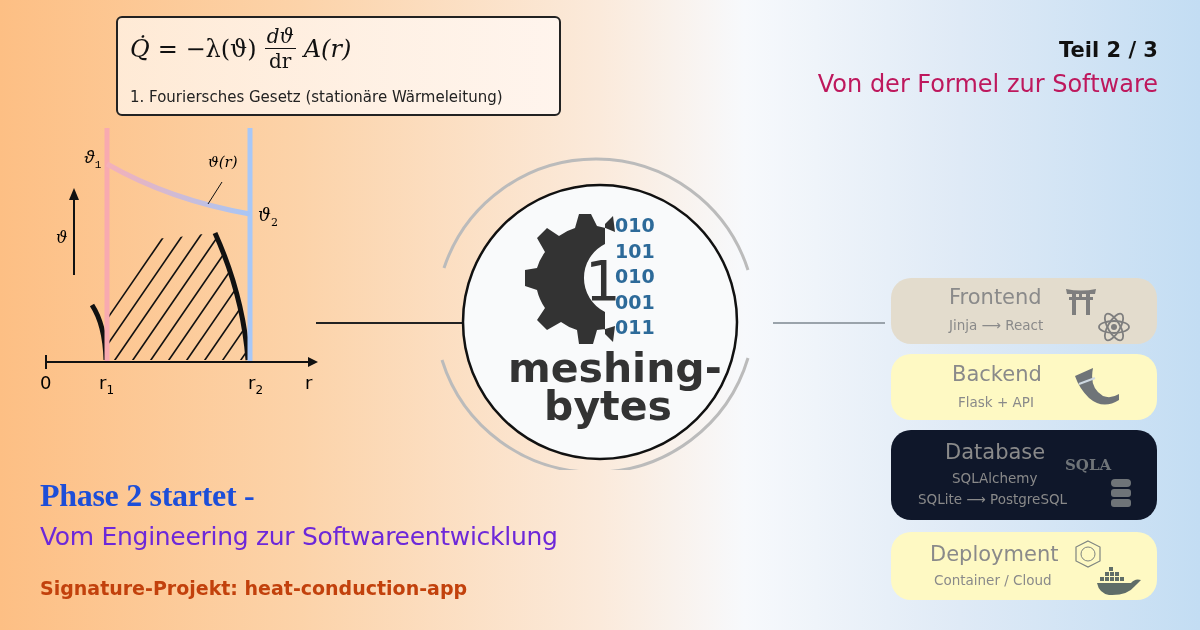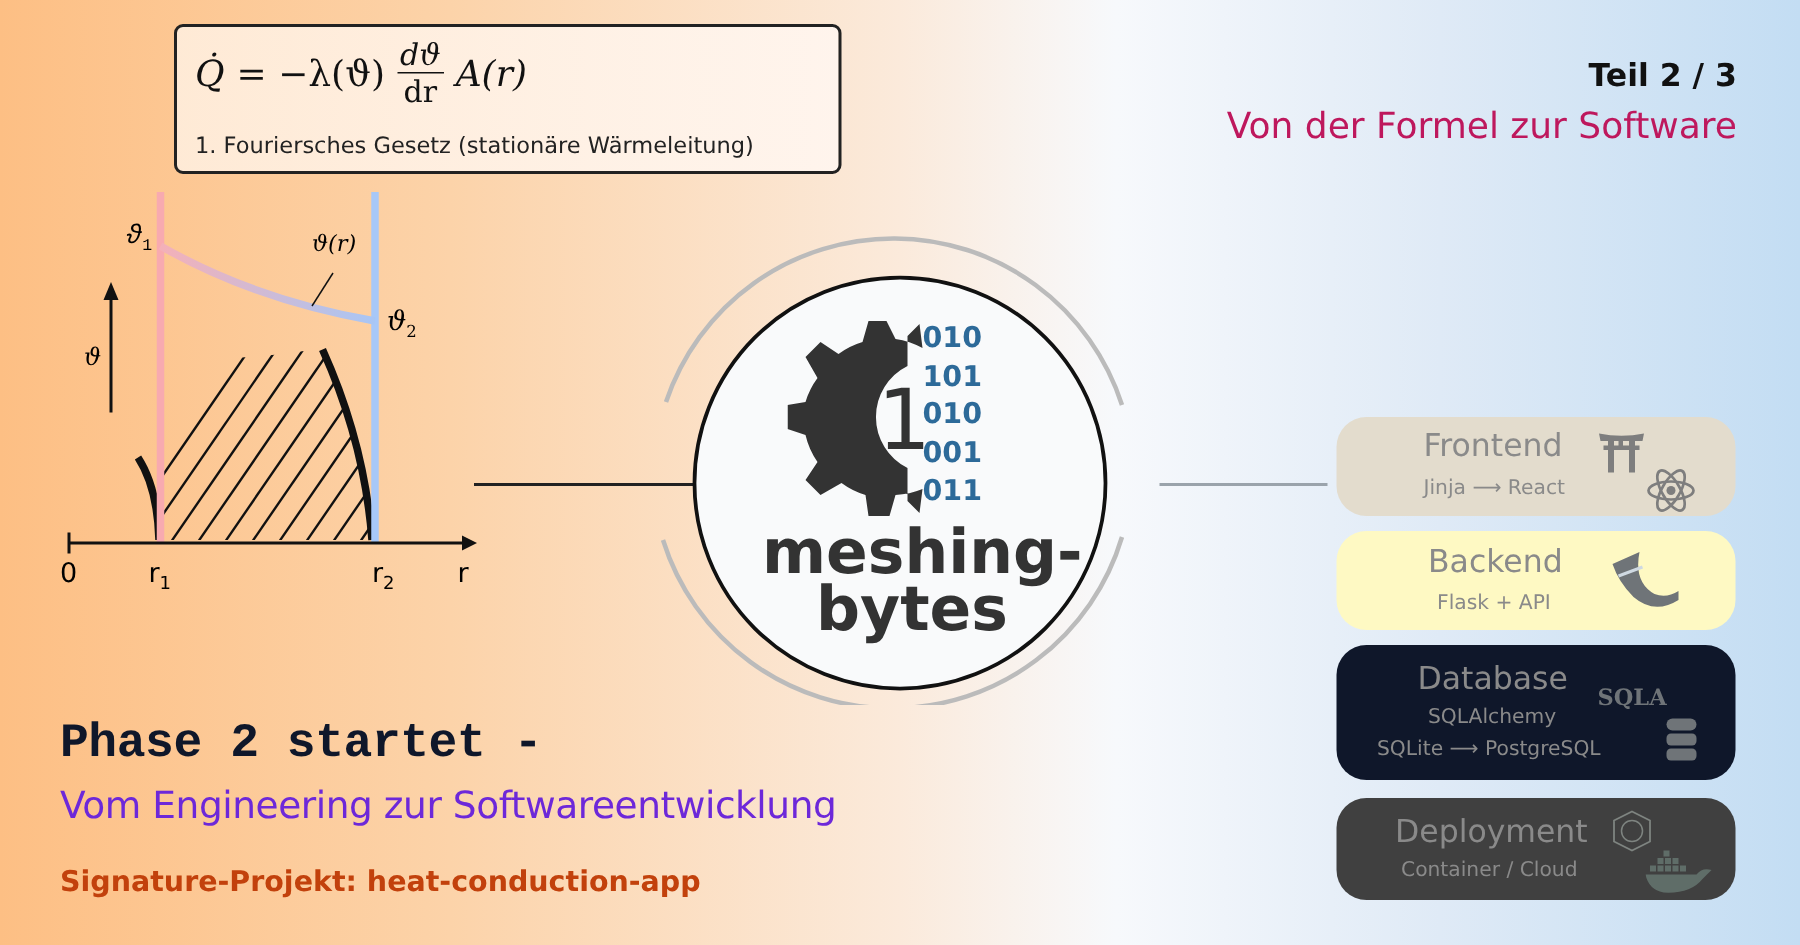--- a/index.html
+++ b/index.html
@@ -9,21 +9,21 @@
   .abs { position:absolute; }
   .formula-box { left:116px; top:16px; width:445px; height:100px; border:2px solid #222; border-radius:6px;
     background: linear-gradient(90deg, rgba(255,240,225,0.85), rgba(255,245,238,0.95)); box-sizing:border-box; }
   .formula { position:absolute; left:12px; top:8px; font-family:"DejaVu Serif", serif; font-size:24px; color:#111; display:flex; align-items:center; gap:8px; }
   .frac { display:inline-flex; flex-direction:column; align-items:center; font-size:20px; line-height:1; }
   .frac .num { border-bottom:1.5px solid #111; padding:0 2px 2px; }
   .frac .den { padding-top:2px; }
   .formula-caption { position:absolute; left:12px; top:70px; font-size:15px; color:#222; }
   .teil { right:42px; top:38px; font-size:21px; font-weight:bold; color:#111; }
   .subtitle { right:42px; top:70px; font-size:24px; font-weight:normal; color:#be185d; }
-  .headline { left:40px; top:477px; font-size:32px; font-weight:bold; color:#0f172a; font-family:Liberation Mono, monospace; letter-spacing:-0.3px; }
+  .headline { left:40px; top:477px; font-size:32px; font-weight:bold; color:#1d4ed8; font-family:Liberation Serif, serif; letter-spacing:-0.3px; }
   .headline2 { left:40px; top:522px; font-size:25px; font-weight:normal; color:#6d28d9; letter-spacing:-0.3px; }
   .sig { left:40px; top:577px; font-size:19px; font-weight:bold; color:#c2410c; }
   .card { position:absolute; left:891px; width:266px; border-radius:20px; box-sizing:border-box; }
   .card .title { position:absolute; width:100%; text-align:left; color:#8a8a8a; font-size:21px; }
   .card .sub { position:absolute; color:#8a8a8a; font-size:13.5px; }
   .icon { position:absolute; }
 </style>
 </head>
 <body>
 
@@ -150,21 +150,21 @@
   <div class="sub" style="left:61px;top:40px">SQLAlchemy</div>
   <div class="sub" style="left:27px;top:61px">SQLite ⟶ PostgreSQL</div>
   <div class="icon" style="left:174px;top:26px;font-family:'DejaVu Serif',serif;font-size:15px;color:#6f7478;font-weight:bold">SQLA</div>
   <svg class="icon" style="left:219px;top:48px" width="22" height="30">
     <rect x="1" y="1" width="20" height="8" rx="4" fill="#6f7478"></rect>
       <rect x="1" y="11" width="20" height="8" rx="3" fill="#6f7478"></rect>
       <rect x="1" y="21" width="20" height="8" rx="3" fill="#6f7478"></rect>
   </svg>
 </div>
 
-<div class="card" style="top:532px;height:68px;background:#404040">
+<div class="card" style="top:532px;height:68px;background:#fef9c3">
   <div class="title" style="left:39px;top:10px">Deployment</div>
   <div class="sub" style="left:43px;top:40px">Container / Cloud</div>
   <svg class="icon" style="left:183px;top:8px" width="28" height="28">
     <polygon points="14,1 26,7 26,21 14,27 2,21 2,7" fill="none" stroke="#7e8480" stroke-width="1.2"></polygon>
     <circle cx="14" cy="14" r="7" fill="none" stroke="#7e8480" stroke-width="1"></circle>
   </svg>
   <svg class="icon" style="left:206px;top:34px" width="46" height="30">
     <g fill="#5f6d68">
         <rect x="12" y="1" width="4" height="4"></rect>
         <rect x="8" y="6" width="4" height="4"></rect>

